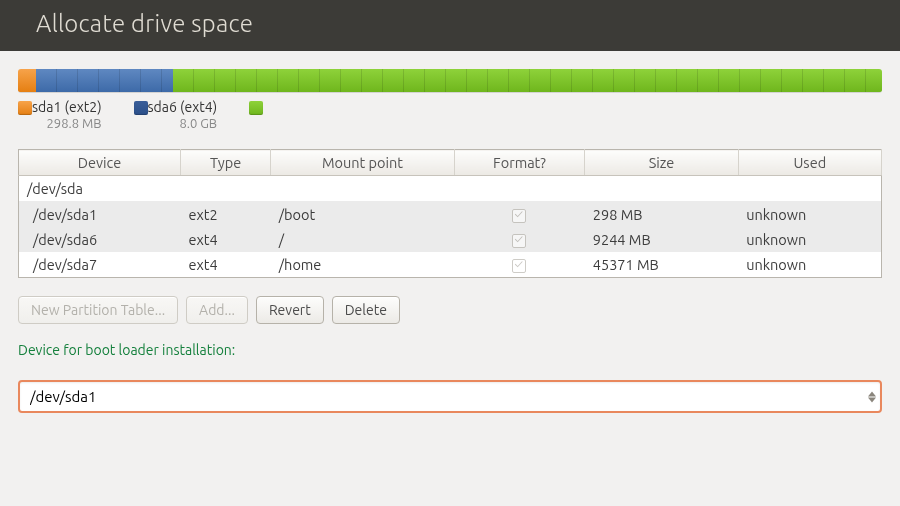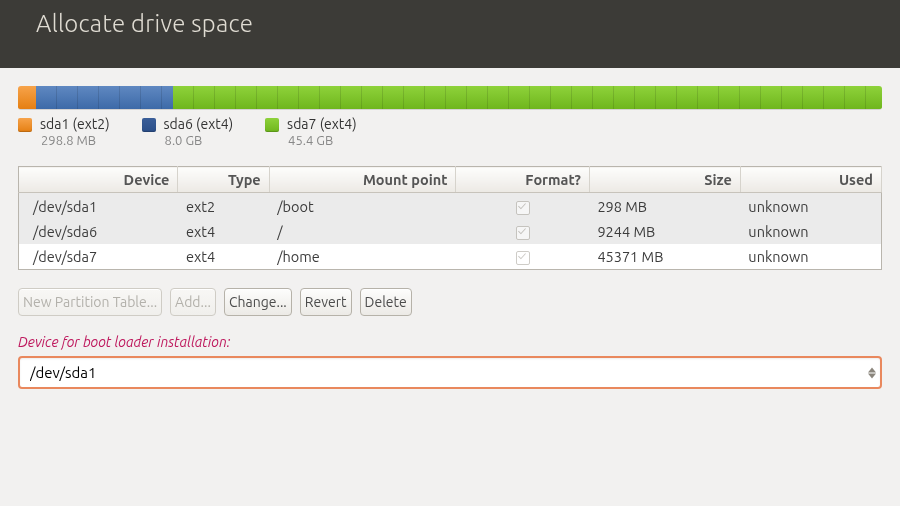--- a/index.html
+++ b/index.html
@@ -8,21 +8,21 @@
     font-size: 14px;
     color: #3c3c3c;
     background: #f2f1f0;
     width: 900px;
   }
   .header {
     background: #3c3b37;
     color: #dfdbd2;
     font-size: 24px;
     font-weight: 300;
-    padding: 10px 20px 31px 36px;
+    padding: 10px 20px 14px 36px;
     letter-spacing: 0.3px;
   }
   .content {
     padding: 18px 18px 10px 18px;
   }
   
   .diskbar {
     display: flex;
     height: 24px;
     border-radius: 3px;
@@ -49,38 +49,38 @@
   .grad-orange { background: linear-gradient(#f7a34a,#e57f12); }
   .grad-blue   { background: linear-gradient(#5f88c1,#3d6aa8); }
   .grad-green  { background: linear-gradient(#8ed23a,#6fb61d); }
   .grad-dblue  { background: linear-gradient(#3a5e99,#2b4f89); }
   
   .legend {
     display: flex;
     gap: 32px;
     margin: 6px 0 18px 0;
   }
-  .legend-item { display:flex; align-items:flex-start; gap:8px; font-size:14px; color:#333;}
+  .legend-item { display:flex; align-items:flex-start; font-size:14px; color:#333;}
   .swatch {
     width:14px; height:14px; border-radius:2px; margin-top:2px;
     box-shadow: inset 0 -1px 1px rgba(0,0,0,0.2);
   }
   .leg-lines { display:flex; flex-direction:column; line-height:1.2;}
-  .leg-size { color:#888; font-size:13px; padding-left:1px;}
+  .leg-size { color:#888; font-size:13px; padding-left:1px;text-align:right;}
   
   .ptable {
     width:100%;
     border: 1px solid #b9b5ad;
     border-collapse: collapse;
     background:#fff;
     font-size:14.5px;
   }
   .ptable th {
-    text-align:right;
-    font-weight:700;
+    text-align:center;
+    font-weight:400;
     padding:4px 8px;
     background: linear-gradient(#fdfdfc,#ece9e4);
     border-bottom:1px solid #c7c3bb;
     border-right:1px solid #d6d3cc;
     color:#555;
   }
   .ptable td {
     padding:4px 8px;
     border:none;
     white-space: nowrap;
@@ -103,36 +103,36 @@
     font-size:12px;
     color:#a09c94;
   }
   .chk.disabled { opacity:0.55; }
   td.center{ text-align:center; }
   
   .btnrow { margin-top:18px; display:flex; gap:8px; }
   .btn {
     font: inherit;
     font-size:14px;
-    padding:5px 4px;
+    padding:5px 12px;
     color:#4c4c4c;
     background: linear-gradient(#fdfdfc,#eceae6);
     border:1px solid #b6b2a9;
     border-radius:4px;
     box-shadow: 0 1px 0 #fff inset;
     cursor:pointer;
   }
   .btn[disabled]{
     color:#b3b1ab;
     border-color:#cfccc5;
     background: linear-gradient(#f8f7f5,#f0efec);
     cursor:default;
   }
   
-  .bl-label { margin-top:18px; margin-bottom:6px; color:#be185d;font-style:italic;}
+  .bl-label { margin-top:18px; margin-bottom:22px; color:#15803d;}
   .selectwrap{
     position:relative;
   }
   .bl-select{
     width:100%;
     font:inherit;
     font-size:15px;
     padding:6px 28px 6px 10px;
     border:2px solid #e9885d;
     border-radius:4px;
@@ -181,39 +181,43 @@
       </div>
       <div class="legend-item">
         <span class="swatch grad-dblue"></span>
         <span class="leg-lines">
           <span>sda6 (ext4)</span>
           <span class="leg-size">8.0 GB</span>
         </span>
       </div>
       <div class="legend-item">
         <span class="swatch grad-green"></span>
-        <span class="leg-lines">
-          <span>sda7 (ext4)</span>
-          <span class="leg-size">45.4 GB</span>
-        </span>
       </div>
     </div>
 
   <table class="ptable">
     <thead>
       <tr>
         <th>Device</th>
         <th>Type</th>
         <th>Mount point</th>
         <th>Format?</th>
         <th>Size</th>
         <th>Used</th>
       </tr>
     </thead>
     <tbody id="ptbody">
+        <tr>
+          <td>/dev/sda</td>
+          <td></td>
+          <td></td>
+          <td class="center"></td>
+          <td></td>
+          <td></td>
+        </tr>
         <tr class="striped">
           <td class="indent">/dev/sda1</td>
           <td>ext2</td>
           <td>/boot</td>
           <td class="center"><span class="chk checked disabled"></span></td>
           <td>298 MB</td>
           <td>unknown</td>
         </tr>
         <tr class="striped">
           <td class="indent">/dev/sda6</td>
@@ -230,21 +234,20 @@
           <td class="center"><span class="chk checked disabled"></span></td>
           <td>45371 MB</td>
           <td>unknown</td>
         </tr>
       </tbody>
   </table>
 
   <div class="btnrow">
     <button class="btn" disabled="">New Partition Table...</button>
     <button class="btn" disabled="">Add...</button>
-    <button class="btn">Change...</button>
     <button class="btn">Revert</button>
     <button class="btn">Delete</button>
   </div>
 
   <div class="bl-label">Device for boot loader installation:</div>
   <div class="selectwrap">
     <input class="bl-select" readonly="" value="/dev/sda1" style="">
     <span class="spinner">
       <span class="up"></span>
       <span class="down"></span>

